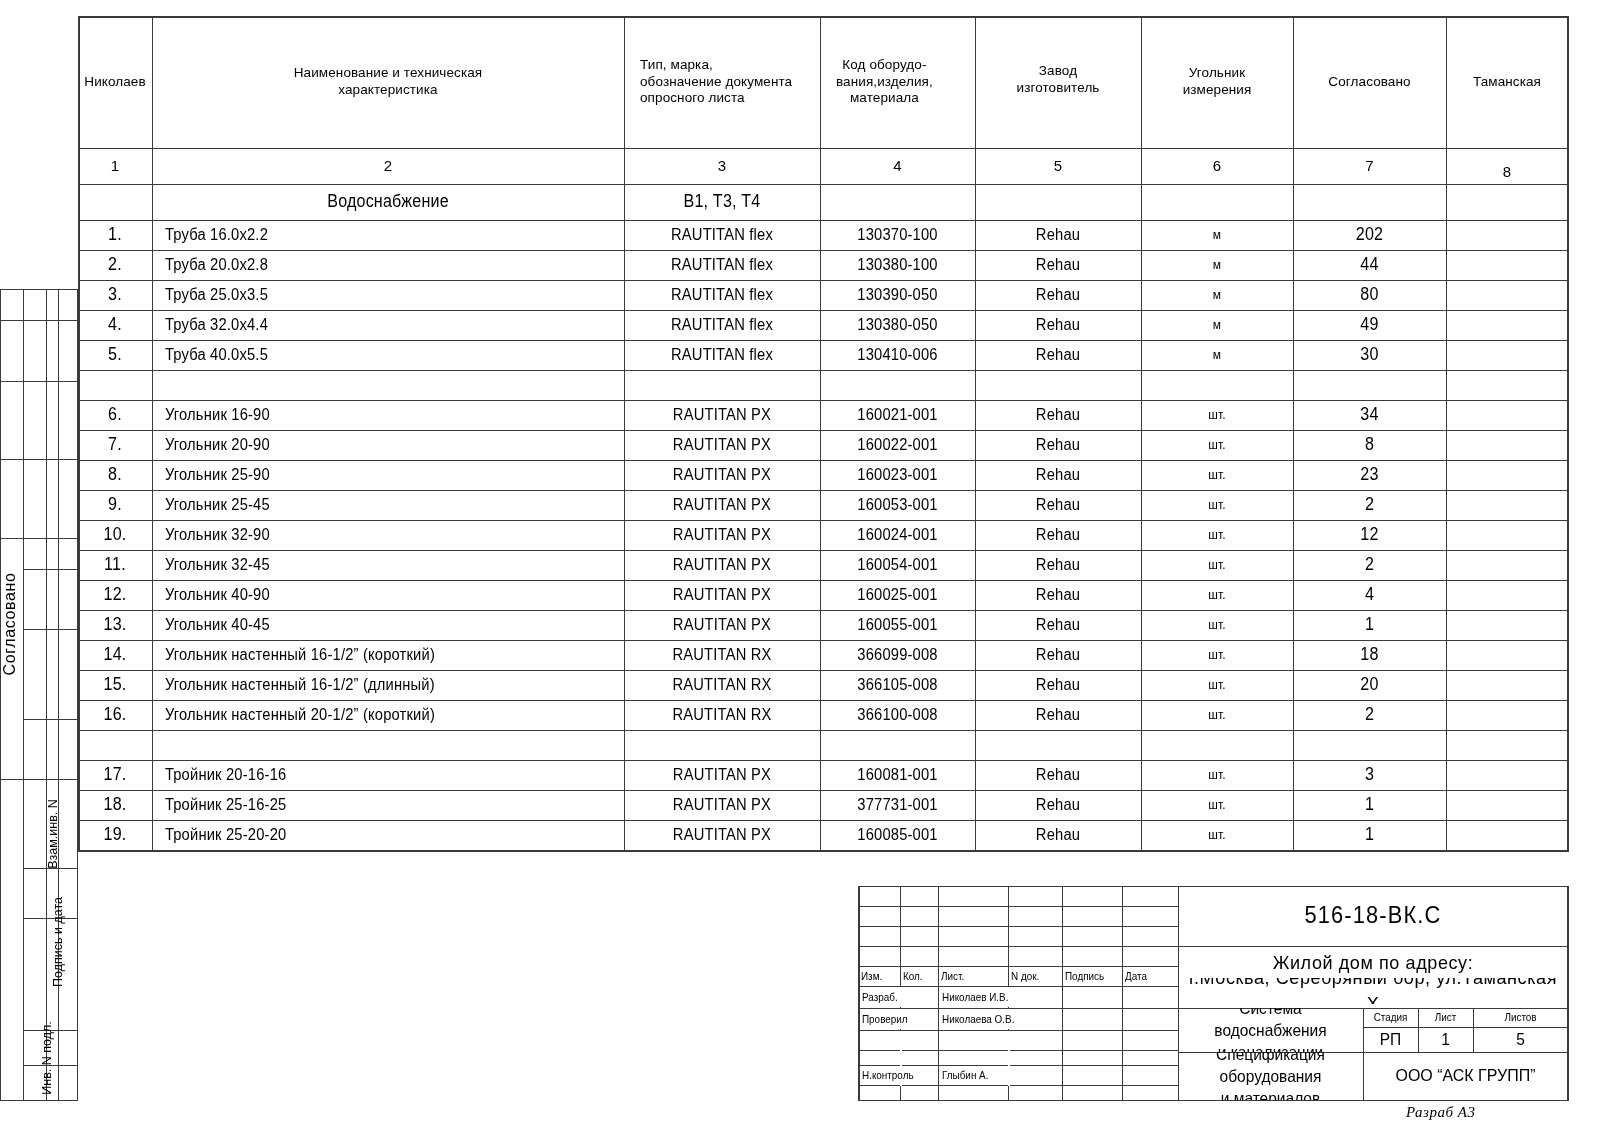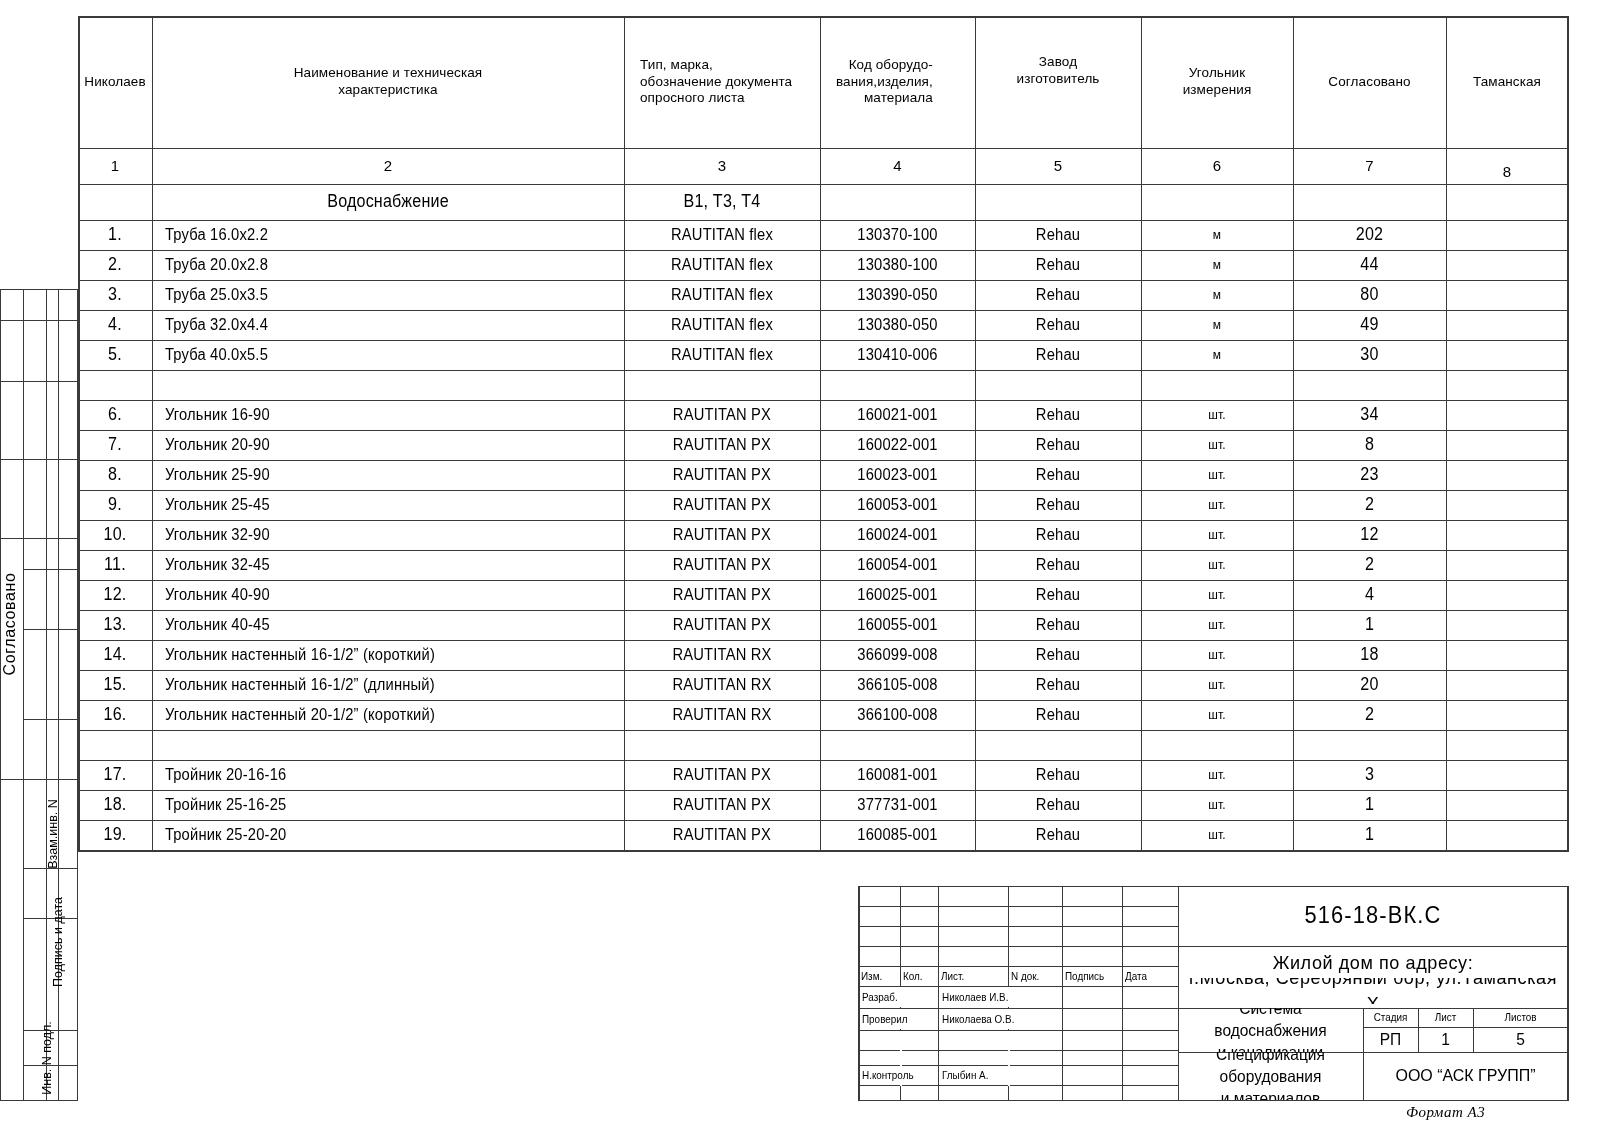--- a/index.html
+++ b/index.html
@@ -159,24 +159,24 @@
       <div class="ln lnh" style="left:78px;top:790px;width:1491px;"></div>
       <div class="ln lnh" style="left:78px;top:820px;width:1491px;"></div>
       <div class="ln lnh" style="left:78px;top:850px;width:1491px;"></div>
       <div class="ln lnh" style="left:78px;top:851px;width:1491px;"></div>
       <div class="cell hdr" style="left:80px;top:18px;width:70px;height:128px;">Николаев</div>
       <div class="cell hdr" style="left:154px;top:18px;width:468px;height:128px;">Наименование и техническая
 характеристика</div>
       <div class="cell hdr" style="left:626px;top:18px;width:192px;height:128px;justify-content:flex-start;text-align:left;padding-left:14px;box-sizing:border-box;">Тип, марка,
 обозначение документа
 опросного листа</div>
-      <div class="cell hdr" style="left:822px;top:18px;width:151px;height:128px;justify-content:flex-start;text-align:right;padding-left:14px;box-sizing:border-box;">Код оборудо-
+      <div class="cell hdr" style="left:822px;top:18px;width:151px;height:128px;justify-content:flex-start;text-align:center;padding-left:14px;box-sizing:border-box;">Код оборудо-
 вания,изделия,
 материала</div>
-      <div class="cell hdr" style="left:977px;top:7px;width:162px;height:128px;">Завод
+      <div class="cell hdr" style="left:977px;top:16px;width:162px;height:128px;">Завод
 изготовитель</div>
       <div class="cell hdr" style="left:1143px;top:18px;width:148px;height:128px;">Угольник
 измерения</div>
       <div class="cell hdr" style="left:1295px;top:18px;width:149px;height:128px;">Согласовано</div>
       <div class="cell hdr" style="left:1448px;top:18px;width:118px;height:128px;">Таманская</div>
       <div class="cell colnum" style="left:78px;top:148px;width:74px;height:36px;">1</div>
       <div class="cell colnum" style="left:152px;top:148px;width:472px;height:36px;">2</div>
       <div class="cell colnum" style="left:624px;top:148px;width:196px;height:36px;">3</div>
       <div class="cell colnum" style="left:820px;top:148px;width:155px;height:36px;">4</div>
       <div class="cell colnum" style="left:975px;top:148px;width:166px;height:36px;">5</div>
@@ -384,14 +384,14 @@
 и материалов</div>
       <div class="tb tb-small" style="left:1363px;top:1008px;width:55px;height:19px;">Стадия</div>
       <div class="tb tb-small" style="left:1418px;top:1008px;width:55px;height:19px;">Лист</div>
       <div class="tb tb-small" style="left:1473px;top:1008px;width:95px;height:19px;">Листов</div>
       <div class="tb tb-name" style="left:1363px;top:1027px;width:55px;height:25px;">РП</div>
       <div class="tb tb-name" style="left:1418px;top:1027px;width:55px;height:25px;">1</div>
       <div class="tb tb-name" style="left:1473px;top:1027px;width:95px;height:25px;">5</div>
       <div class="tb tb-org" style="left:1363px;top:1052px;width:205px;height:48px;">ООО “АСК ГРУПП”</div>
     </div>
 
-  <span class="fmt" style="left:1406px; top:1104px;">Формат А3</span>
+  <span class="fmt" style="left:1406px; top:1104px;">Разраб А3</span>
 </div>
 
 </body></html>

